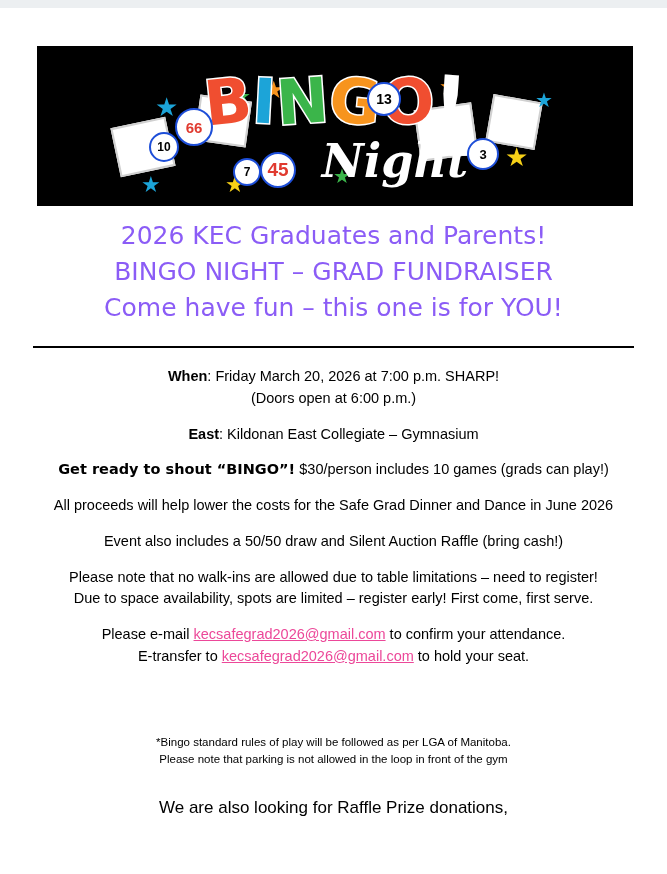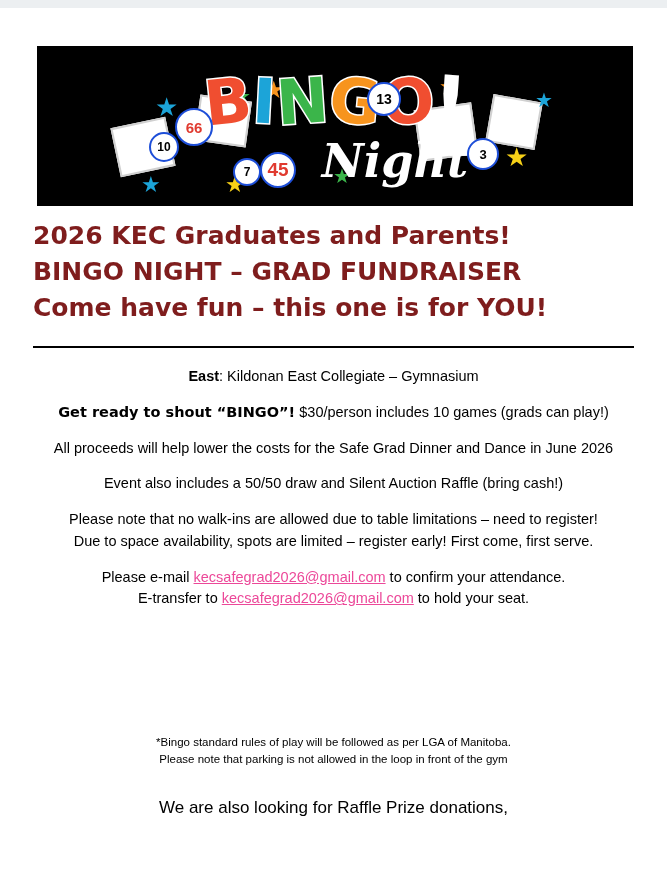--- a/index.html
+++ b/index.html
@@ -106,25 +106,26 @@
   .star-glyph {
     position: absolute;
     font-family: "DejaVu Sans", sans-serif;
     line-height: 1;
   }
   .heading-block {
     position: absolute;
     left: 33px;
     top: 210px;
     width: 601px;
-    font-family: "DejaVu Sans", sans-serif;
-    font-weight: bold;
+    text-align: center;
+    font-family: "DejaVu Sans", sans-serif;
+    font-weight: normal;
     font-size: 25px;
     line-height: 1.44;
-    color: #7f1d1d;
+    color: #8b5cf6;
   }
   .hr {
     position: absolute;
     left: 33px;
     top: 338px;
     width: 601px;
     height: 2px;
     background: #000;
   }
   .body-block {
@@ -211,20 +212,24 @@
 
   <div class="heading-block">
     <div>2026 KEC Graduates and Parents!</div>
     <div>BINGO NIGHT – GRAD FUNDRAISER</div>
     <div>Come have fun – this one is for YOU!</div>
   </div>
 
   <div class="hr"></div>
 
   <div class="body-block">
+    <p>
+      <b>When</b><span>: Friday March 20, 2026 at 7:00 p.m. SHARP!</span><br>
+      <span>(Doors open at 6:00 p.m.)</span>
+    </p>
 
     <p>
       <b>East</b><span>: Kildonan East Collegiate – Gymnasium</span>
     </p>
 
     <p>
       <span class="shout">Get ready to shout “BINGO”!</span><span> $30/person includes 10 games (grads can play!)</span>
     </p>
 
     <p>All proceeds will help lower the costs for the Safe Grad Dinner and Dance in June 2026</p>

